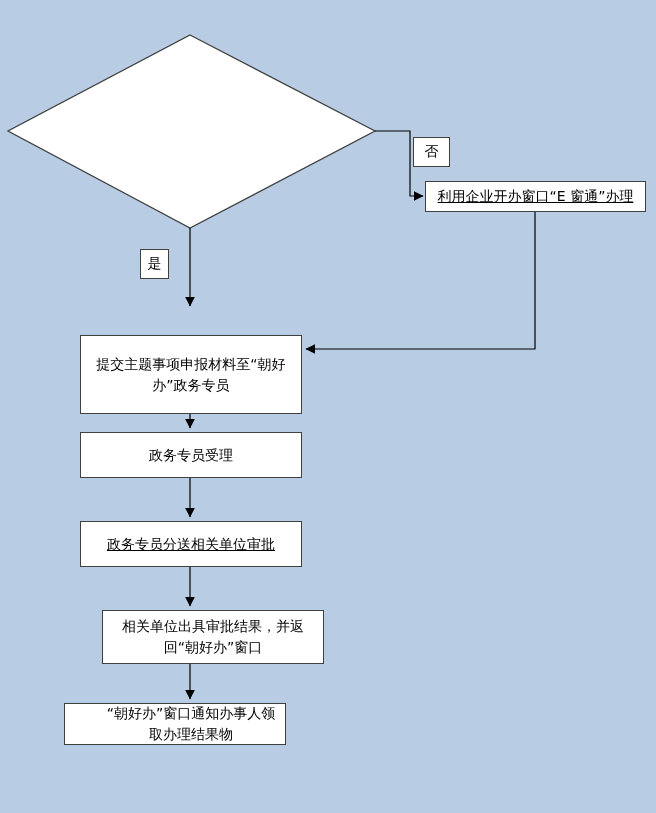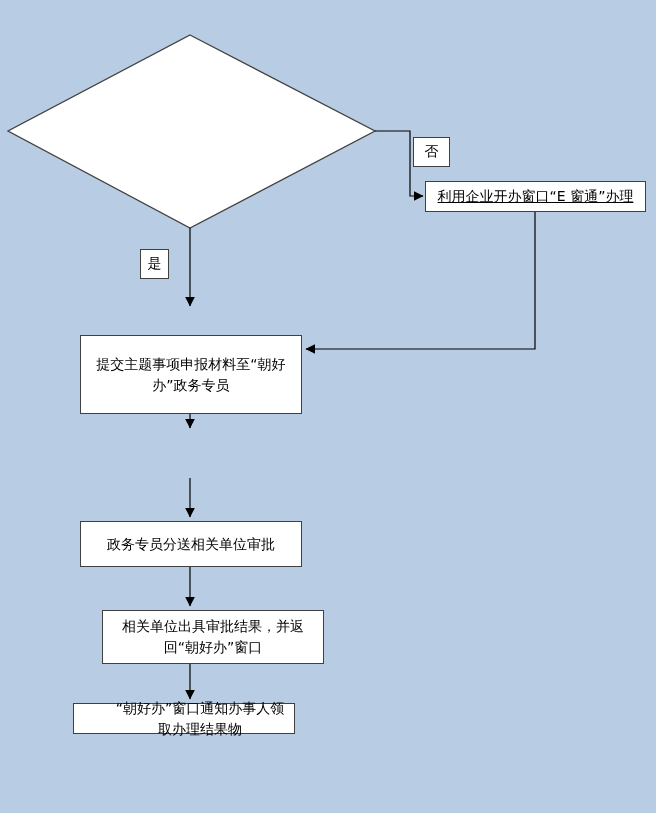--- a/index.html
+++ b/index.html
@@ -87,20 +87,21 @@
 
 
   <div class="edge-label" style="left:413px; top:137px; width:37px; height:30px;">否</div>
 
   <div class="edge-label" style="left:140px; top:249px; width:29px; height:30px;">是</div>
 
   <div class="box" style="left:425px; top:181px; width:221px; height:31px;text-decoration:underline;">利用企业开办窗口“E 窗通”办理</div>
 
   <div class="box" style="left:80px; top:310px; width:222px; height:79px;margin-top:25px;">提交主题事项申报材料至“朝好办”政务专员</div>
 
+  <div class="box" style="left:80px; top:432px; width:222px; height:46px;">政务专员受理</div>
 
-  <div class="box" style="left:80px; top:521px; width:222px; height:46px;">政务专员分送相关单位审批</div>
+  <div class="box" style="left:80px; top:521px; width:222px; height:46px;text-decoration:underline;">政务专员分送相关单位审批</div>
 
   <div class="box" style="left:80px; top:610px; width:222px; height:54px;margin-left:22px;">相关单位出具审批结果，并返回“朝好办”窗口</div>
 
-  <div class="box" style="left:73px; top:703px; width:222px; height:31px;padding-left:40px;">“朝好办”窗口通知办事人领取办理结果物</div>
+  <div class="box" style="left:64px; top:703px; width:222px; height:42px;padding-left:40px;">“朝好办”窗口通知办事人领取办理结果物</div>
 
 </div>
 
 </body></html>

